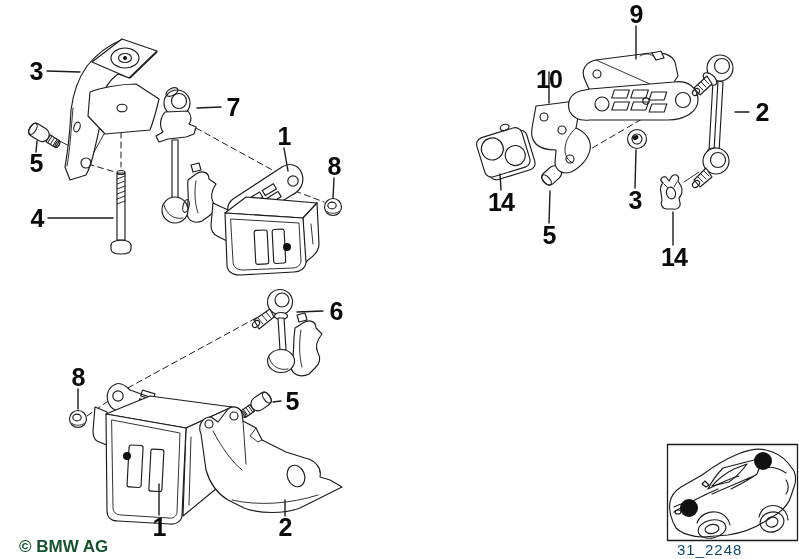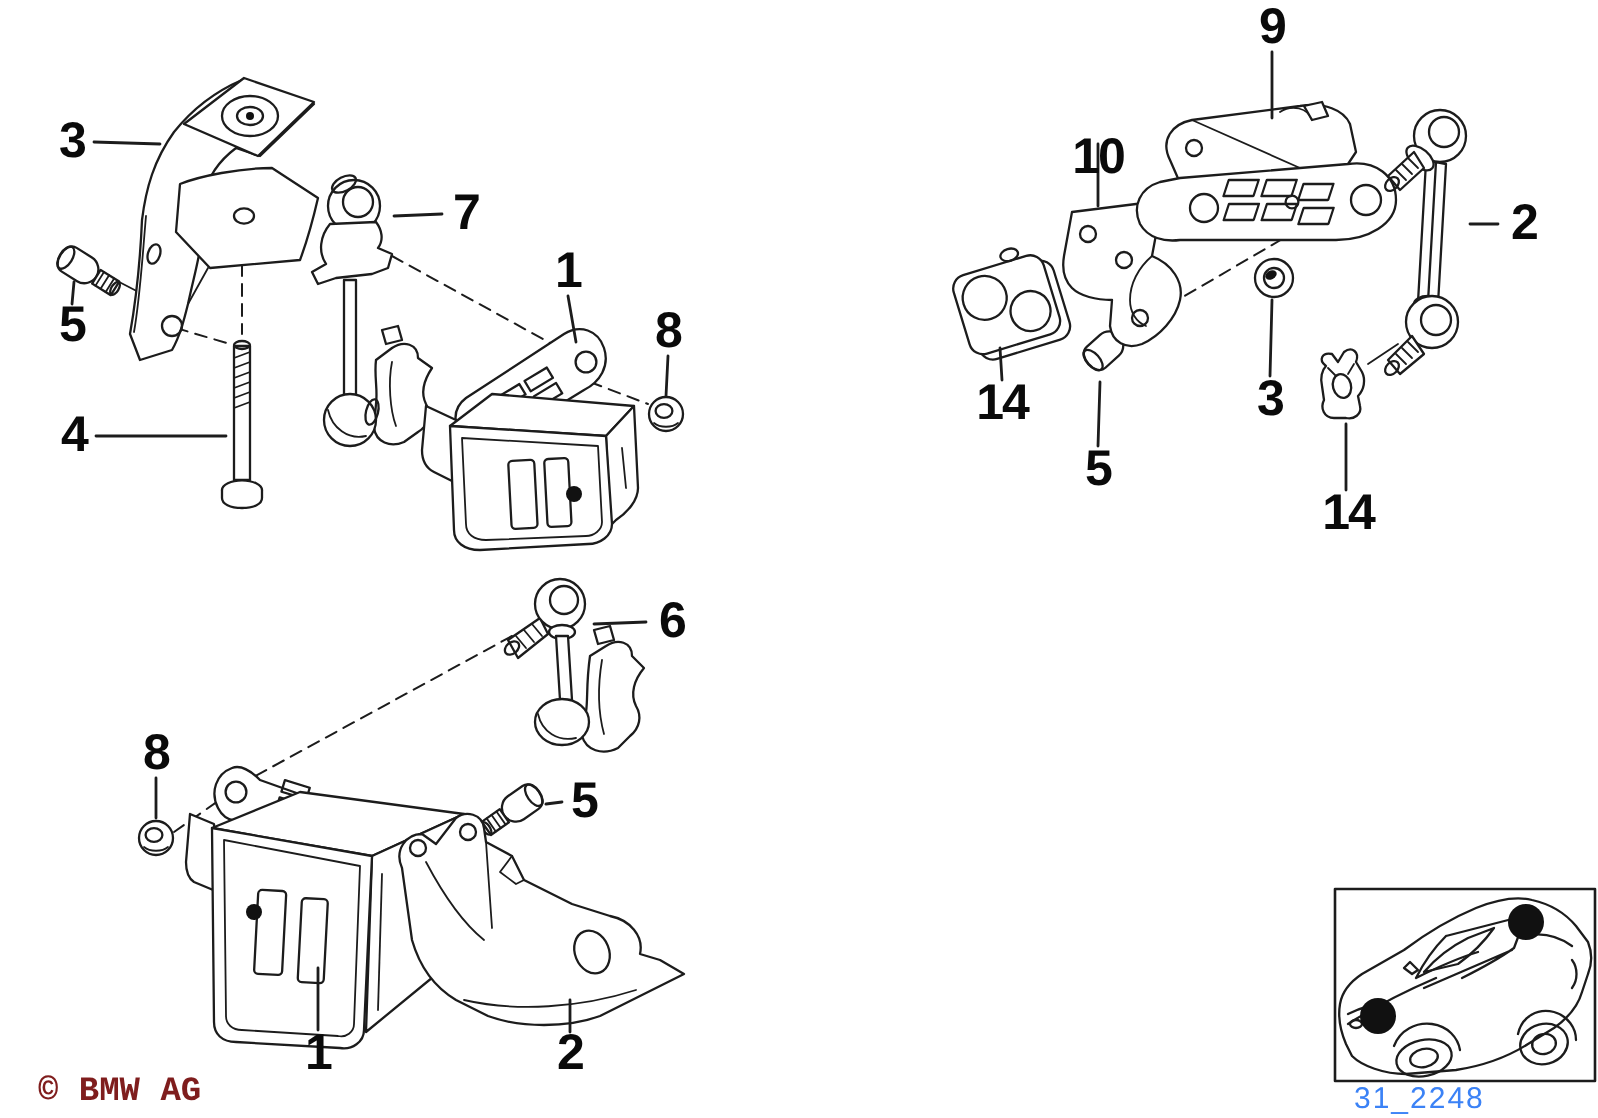--- a/index.html
+++ b/index.html
@@ -15,25 +15,25 @@
   .thin{stroke-width:0.9;}
   .leader{stroke-width:1.4;}
   .box{stroke-width:1.3;}
   .callout{
     position:absolute;transform:translate(-50%,-50%);
     font-weight:700;font-size:25px;color:#0a0a0a;line-height:1;
     letter-spacing:-1px;cursor:default;
   }
   .copyright{
     position:absolute;left:19px;top:537px;
-    font-weight:700;font-size:17px;color:#7f1d1d;font-family:Liberation Mono, monospace;
+    font-weight:700;font-size:17px;color:#14532d;
   }
   .diagram-code{
     position:absolute;left:677px;top:541px;
-    font-size:15px;color:#3b82f6;letter-spacing:1px;
+    font-size:15px;color:#0c4a6e;letter-spacing:1px;
   }
 </style>
 </head>
 <body>
 
 <div class="stage">
 
   <svg width="799" height="559" viewBox="0 0 799 559">
 
     <defs>

